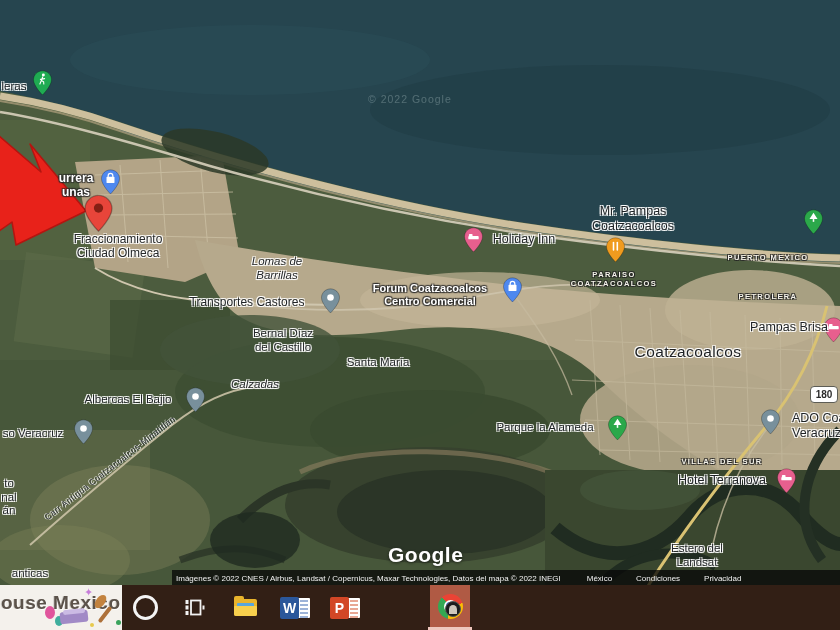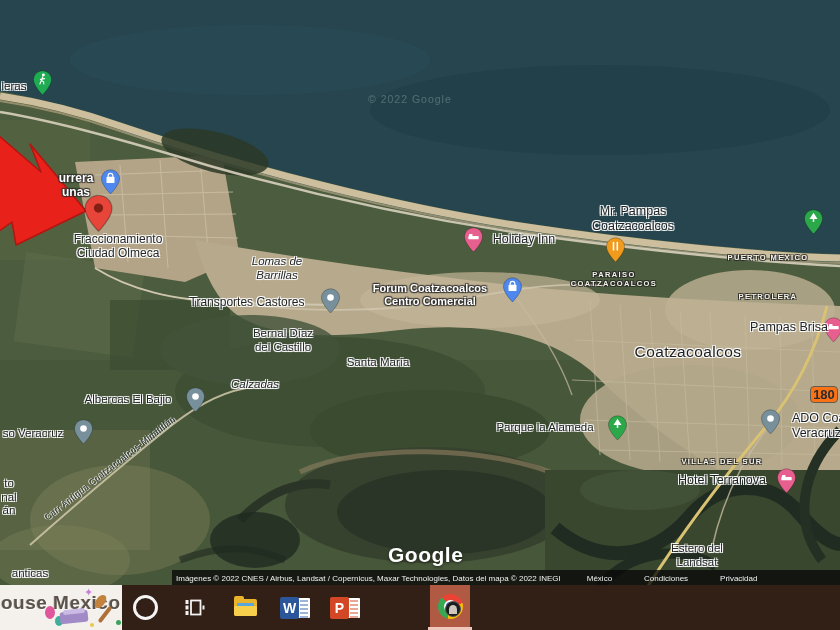--- a/index.html
+++ b/index.html
@@ -18,30 +18,30 @@
   .white-poi{font-size:11px;color:#ffffff;font-weight:700;
     text-shadow:-1px -1px 1px rgba(40,40,40,.85),1px -1px 1px rgba(40,40,40,.85),-1px 1px 1px rgba(40,40,40,.85),1px 1px 1px rgba(40,40,40,.85);}
   .area{font-size:7.5px;color:#f4f2ea;font-weight:700;letter-spacing:1.4px;
     text-shadow:-1px -1px 0 rgba(35,35,35,.8),1px 1px 0 rgba(35,35,35,.8),1px -1px 0 rgba(35,35,35,.8),-1px 1px 0 rgba(35,35,35,.8);}
   .city{font-size:15.5px;color:#1d2023;font-weight:400;letter-spacing:.4px;
     text-shadow:-1px -1px 0 rgba(255,255,255,.9),1px -1px 0 rgba(255,255,255,.9),-1px 1px 0 rgba(255,255,255,.9),1px 1px 0 rgba(255,255,255,.9);}
   .green-poi{font-size:11.5px;color:#2e6b34;font-weight:400;
     text-shadow:-1px -1px 0 rgba(255,255,255,.85),1px -1px 0 rgba(255,255,255,.85),-1px 1px 0 rgba(255,255,255,.85),1px 1px 0 rgba(255,255,255,.85);}
   .road{font-size:8.5px;color:#33373a;letter-spacing:.5px;
     text-shadow:-1px -1px 0 rgba(255,255,255,.8),1px 1px 0 rgba(255,255,255,.8);}
-  #route-shield{position:absolute;left:810px;top:386px;width:26px;height:15px;background:#f97316;
-    border:1px solid #5d5d55;border-radius:4px;font-size:13px;font-weight:700;color:#2b2b2b;
+  #route-shield{position:absolute;left:810px;top:386px;width:26px;height:15px;background:#ffffff;
+    border:1px solid #5d5d55;border-radius:4px;font-size:10px;font-weight:700;color:#2b2b2b;
     text-align:center;line-height:15px;}
   #google-logo{position:absolute;left:388px;top:543px;font-size:21px;font-weight:700;color:#fff;
     letter-spacing:.5px;text-shadow:0 1px 3px rgba(0,0,0,.55);}
   #water-watermark{position:absolute;left:368px;top:93px;font-size:10.5px;color:rgba(210,225,228,.28);letter-spacing:1px;}
   #attribution{position:absolute;left:172px;top:570px;width:668px;height:16px;background:rgba(8,8,8,.78);
     display:flex;align-items:center;font-size:8px;color:#f2f2f2;white-space:nowrap;overflow:hidden;}
   #attribution .imagery{margin-left:4px;}
-  #attribution .links{display:flex;gap:32px;margin-left:26px;}
+  #attribution .links{display:flex;gap:24px;margin-left:26px;}
   
   #taskbar{position:absolute;left:0;top:585px;width:840px;height:45px;background:#321f15;}
   #win-preview{position:absolute;left:0;top:0;width:122px;height:45px;background:#f4f1ec;overflow:hidden;}
   #win-title{position:absolute;left:1px;top:7px;font-size:19px;font-weight:700;color:#5c534b;letter-spacing:.5px;
     text-shadow:1px 1px 0 rgba(255,255,255,.8),-1px 0 0 rgba(0,0,0,.15);}
   .tb-slot{position:absolute;top:0;width:40px;height:45px;display:flex;align-items:center;justify-content:center;}
   .cortana-ring{width:19px;height:19px;border:3px solid #f4f4f4;border-radius:50%;}
   .folder{position:relative;width:23px;height:17px;}
   .folder .back{position:absolute;left:0;top:0;width:23px;height:17px;background:#e9b42c;border-radius:2px;}
   .folder .tab{position:absolute;left:0;top:-3px;width:10px;height:5px;background:#e9b42c;border-radius:2px 2px 0 0;}

